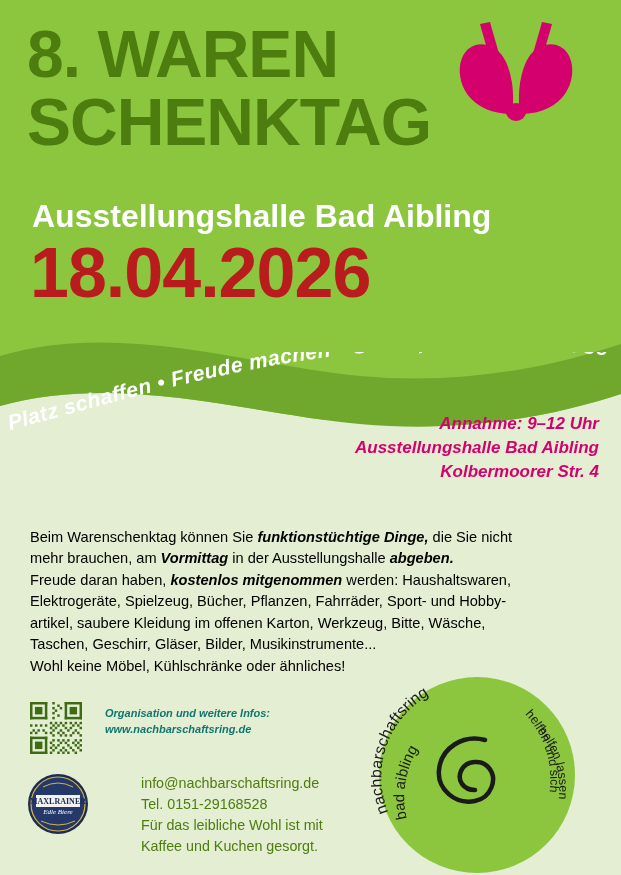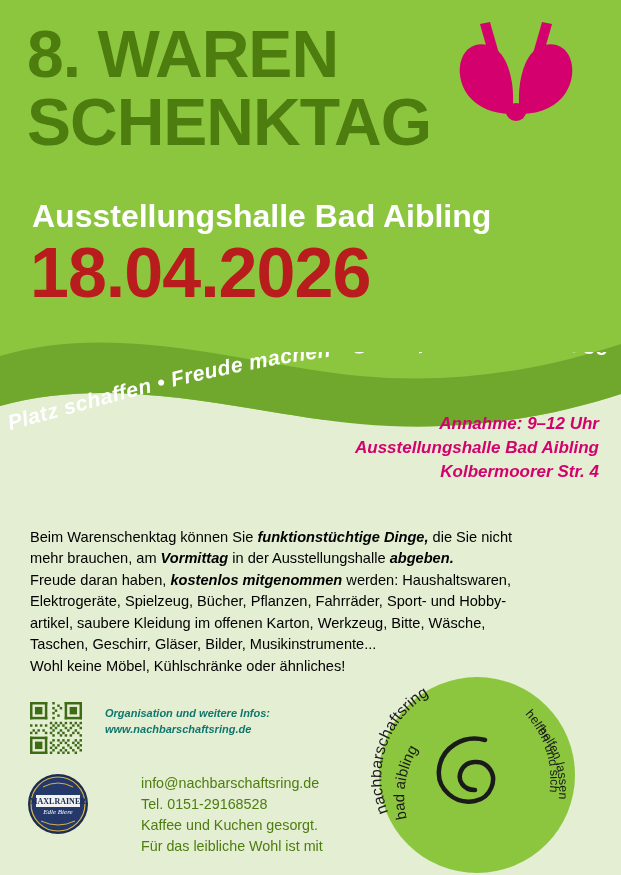--- a/index.html
+++ b/index.html
@@ -371,22 +371,22 @@
   </svg>
 
   <div class="org">
     <div>Organisation und weitere Infos:</div>
     <div>www.nachbarschaftsring.de</div>
   </div>
 
   <div class="contact">
     <div>info@nachbarschaftsring.de</div>
     <div>Tel. 0151-29168528</div>
+    <div>Für das leibliche Wohl ist mit</div>
     <div>Kaffee und Kuchen gesorgt.</div>
-    <div>Für das leibliche Wohl ist mit</div>
   </div>
 
   <svg class="logo" viewBox="0 0 62 62">
     <circle cx="31" cy="31" r="30" fill="#1c2d52"></circle>
     <circle cx="31" cy="31" r="27" fill="#24386a" stroke="#d8b24a" stroke-width="1.2"></circle>
     <rect x="9" y="22" width="44" height="12" fill="#f2f2f2"></rect>
     <text x="31" y="31" text-anchor="middle" font-family="'Liberation Serif', serif" font-size="8" font-weight="bold" fill="#1c2d52">MAXLRAINER</text>
     <text x="31" y="41" text-anchor="middle" font-family="'Liberation Serif', serif" font-size="7" font-style="italic" fill="#ffffff">Edle Biere</text>
     <path d="M16,14 Q31,6 46,14" stroke="#d8b24a" stroke-width="1" fill="none"></path>
     <path d="M14,48 Q31,56 48,48" stroke="#d8b24a" stroke-width="1" fill="none"></path>

